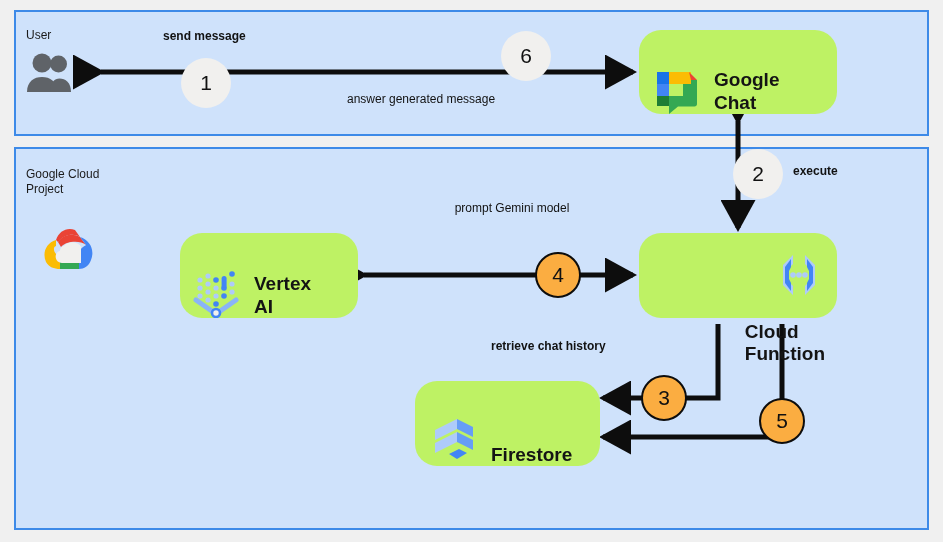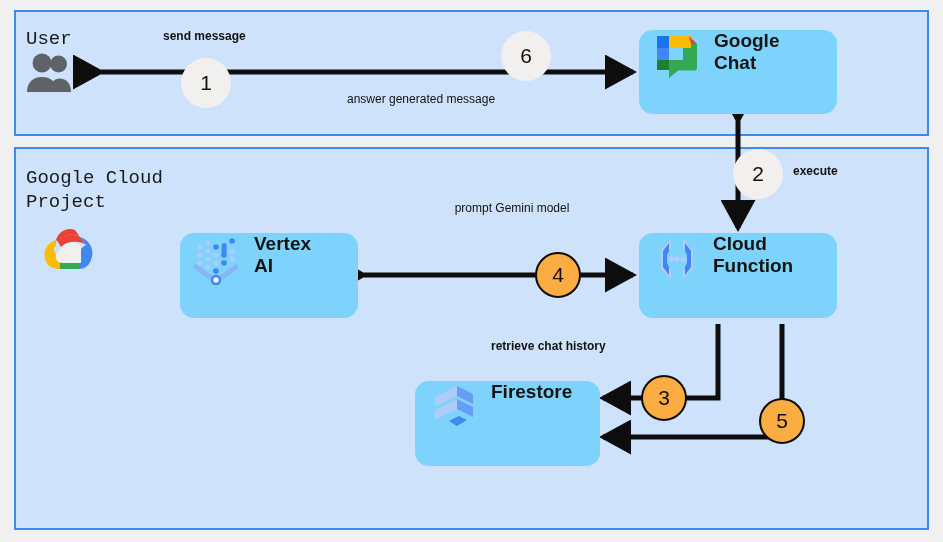--- a/index.html
+++ b/index.html
@@ -27,56 +27,55 @@
     background: #cfe2fb;
     border: 2px solid #3d8ae8;
     box-sizing: border-box;
   }
   #panel-user   { left: 14px;  top: 10px;  width: 915px; height: 126px; }
   #panel-gcp    { left: 14px;  top: 147px; width: 915px; height: 383px; }
 
   
   .zone-label {
     position: absolute;
-    font-size: 19px;
+    font-size: 12px;
     color: #1b1b1b;
     line-height: 1.25;
     white-space: pre-line;
     font-weight: 400;
-    font-family: Liberation Mono, monospace;
   }
   #label-user { left: 26px; top: 28px; }
   #label-gcp  { left: 26px; top: 167px; }
 
   
   .card {
     position: absolute;
-    background: #7dd3fc;
-    border-radius: 14px;
+    background: #bef264;
+    border-radius: 22px;
     display: flex;
-    align-items: flex-start;
+    align-items: flex-end;
     box-sizing: border-box;
   }
   .card .card-icon {
     flex: 0 0 auto;
     display: flex;
     align-items: center;
     justify-content: center;
   }
   .card .card-title {
     font-size: 19px;
     font-weight: bold;
     color: #141414;
     line-height: 1.18;
     white-space: pre-line;
   }
 
   #card-google-chat { left: 639px; top: 30px;  width: 198px; height: 84px; padding: 0 14px; gap: 13px; }
   #card-vertex-ai   { left: 180px; top: 233px; width: 178px; height: 85px; padding: 0 12px; gap: 10px; }
-  #card-cloud-fn    { left: 639px; top: 233px; width: 198px; height: 85px; padding: 0 12px; gap: 10px; }
+  #card-cloud-fn    { left: 639px; top: 233px; width: 198px; height: 85px; padding: 16px 12px; gap: 20px; flex-direction: column; }
   #card-firestore   { left: 415px; top: 381px; width: 185px; height: 85px; padding: 0 14px; gap: 10px; }
 
   
   #icon-user-group {
     position: absolute;
     left: 24px;
     top: 52px;
     width: 52px;
     height: 42px;
   }

